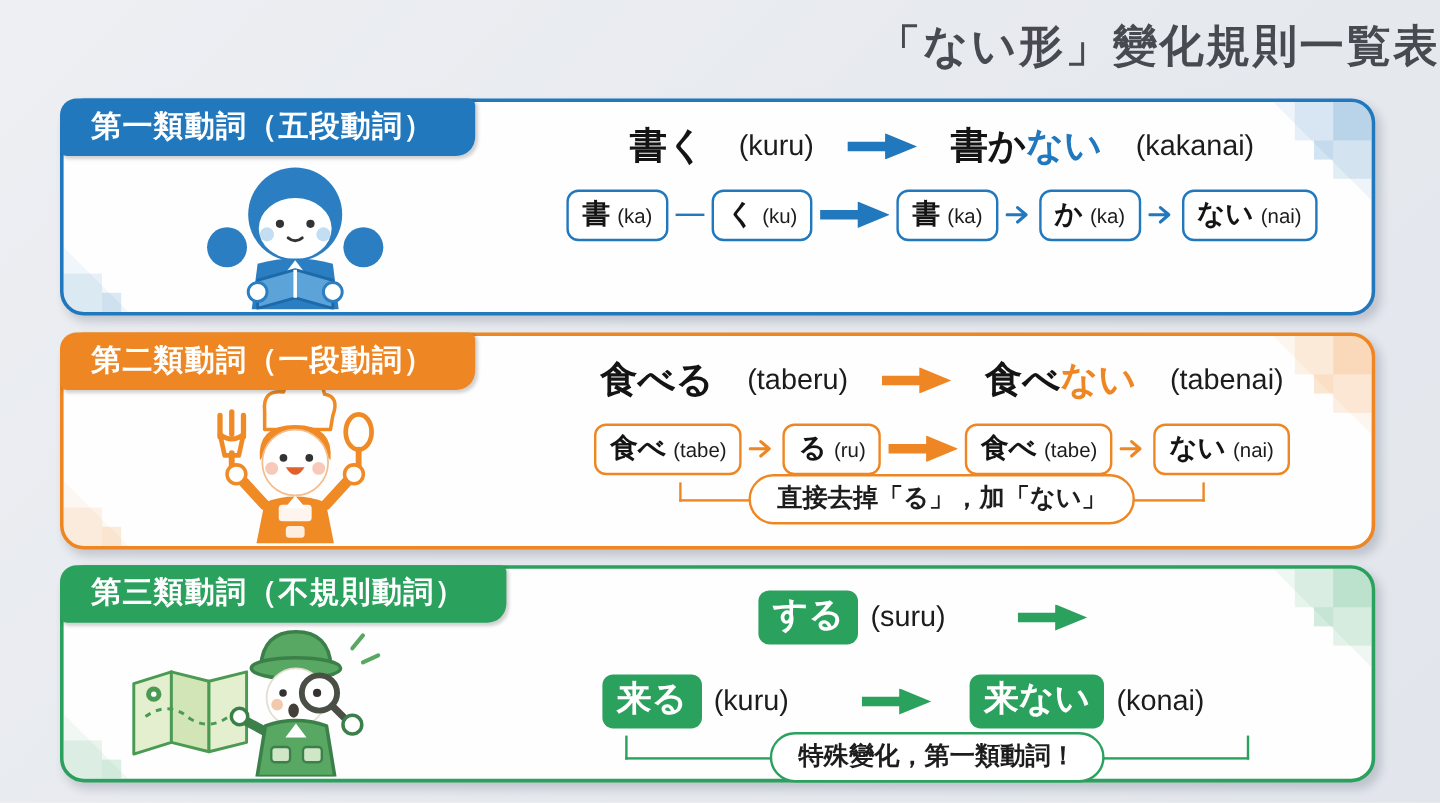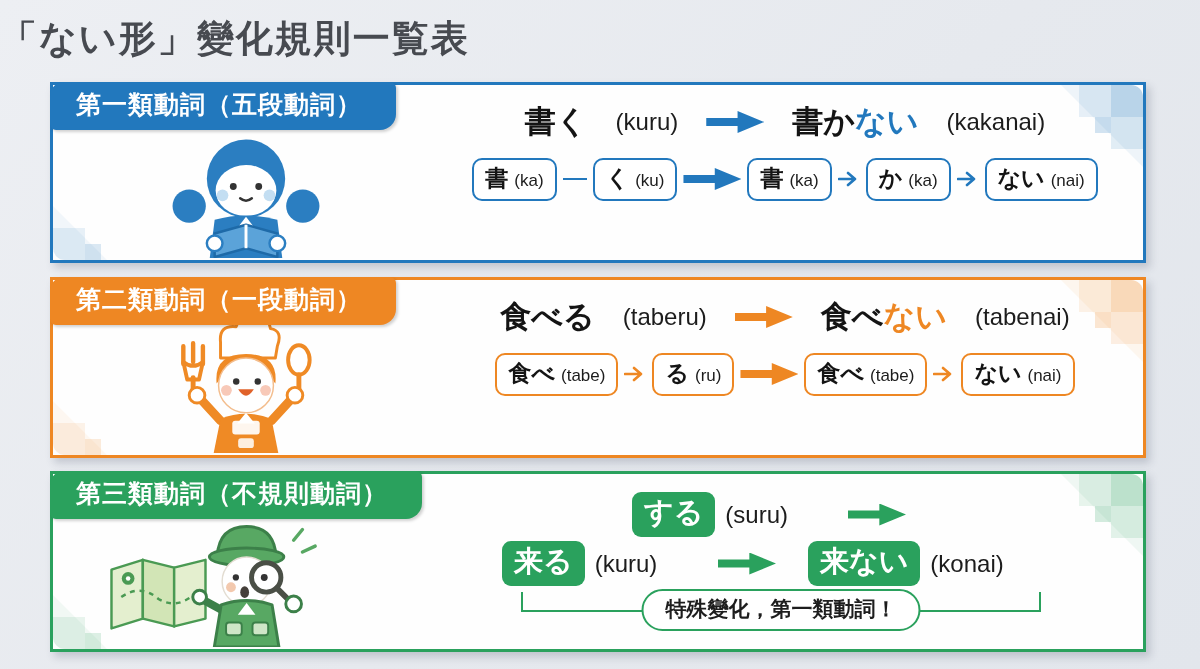--- a/index.html
+++ b/index.html
@@ -5,28 +5,28 @@
   * { margin:0; padding:0; box-sizing:border-box; }
   html,body { width:1200px; height:669px; overflow:hidden; }
   body {
     font-family: "Liberation Sans", "DejaVu Sans", sans-serif;
     background: linear-gradient(135deg, #edeff3 0%, #e6e9ee 55%, #e2e6ec 100%);
     position: relative;
     color:#222;
   }
   .page-title {
     position:absolute; top:14px; left:0; width:100%;
-    text-align:left; font-size:37px; font-weight:700; color:#474a50;
+    text-align:right; font-size:37px; font-weight:700; color:#474a50;
     letter-spacing:2px;
   }
   
   .panel {
     position:absolute; left:50px; width:1096px; height:181px;
     background:#fefefe; border:3px solid var(--c);
-    border-radius:0;
+    border-radius:20px;
     box-shadow: 4px 5px 8px rgba(60,70,90,.22);
     padding-left: 29px;
   }
   .panel.p1 { top:82px; }
   .panel.p2 { top:277px; }
   .panel.p3 { top:471px; }
   .clip {
     position:absolute; inset:0; border-radius:12px; overflow:hidden; z-index:0;
   }
   .deco { position:absolute; color:var(--c); pointer-events:none; }
@@ -87,21 +87,21 @@
   .p1 .bracket { margin-left:70px; margin-right:75px; }
   .p2 .bracket { margin-left:125px; margin-right:125px; }
   .p3 .bracket { margin-left:80px; margin-right:88px; height:20px; }
   .note {
     position:absolute; left:50%; bottom:0; transform:translate(-50%,50%);
     background:#fff; border:2.5px solid var(--c); border-radius:999px;
     padding:4px 22px 6px; font-size:21px; font-weight:700; color:#1d1d1d;
     white-space:nowrap;
   }
   
-  .g3rows { margin-top:10px; display:flex; flex-direction:column; gap:4px; align-items:center; }
+  .g3rows { margin-top:10px; display:flex; flex-direction:column; gap:25px; align-items:center; }
   .g3row { display:flex; align-items:center; }
   .g3row .cell1 { width:216px; display:flex; align-items:center; gap:10px; }
   .g3row .cell2 { width:90px; display:flex; justify-content:flex-start; }
   .g3row .cell3 { width:260px; display:flex; align-items:center; gap:10px; }
   .gbox {
     background:var(--c); color:#fff; font-size:29px; font-weight:700;
     padding:1px 12px 4px; border-radius:9px; white-space:nowrap;
   }
   .p3 .bracket { margin-top:6px; }
 </style>
@@ -252,20 +252,23 @@
           <b>食べ</b>
           <i>(tabe)</i>
         </span>
       <svg class="sarr" width="22" height="16" viewBox="0 0 22 16">
           <path d="M1 8 h15 m-6 -6 l7 6 l-7 6" stroke="currentColor" stroke-width="2.6" fill="none" stroke-linecap="round" stroke-linejoin="round"></path>
         </svg>
       <span class="fbox">
           <b>ない</b>
           <i>(nai)</i>
         </span>
+    </div>
+    <div class="bracket">
+      <div class="note">直接去掉「る」，加「ない」</div>
     </div>
   </div>
 </section>
 
 <section class="panel p3" style="--c: #2aa15d;">
   <div class="clip">
     <svg class="deco tr" width="100" height="100" viewBox="0 0 100 100">
       <polygon points="18,0 100,0 100,82" fill="currentColor" opacity="0.07"></polygon>
       <rect x="68" y="0" width="32" height="32" fill="currentColor" opacity="0.26"></rect>
       <rect x="36" y="0" width="32" height="32" fill="currentColor" opacity="0.11"></rect>

